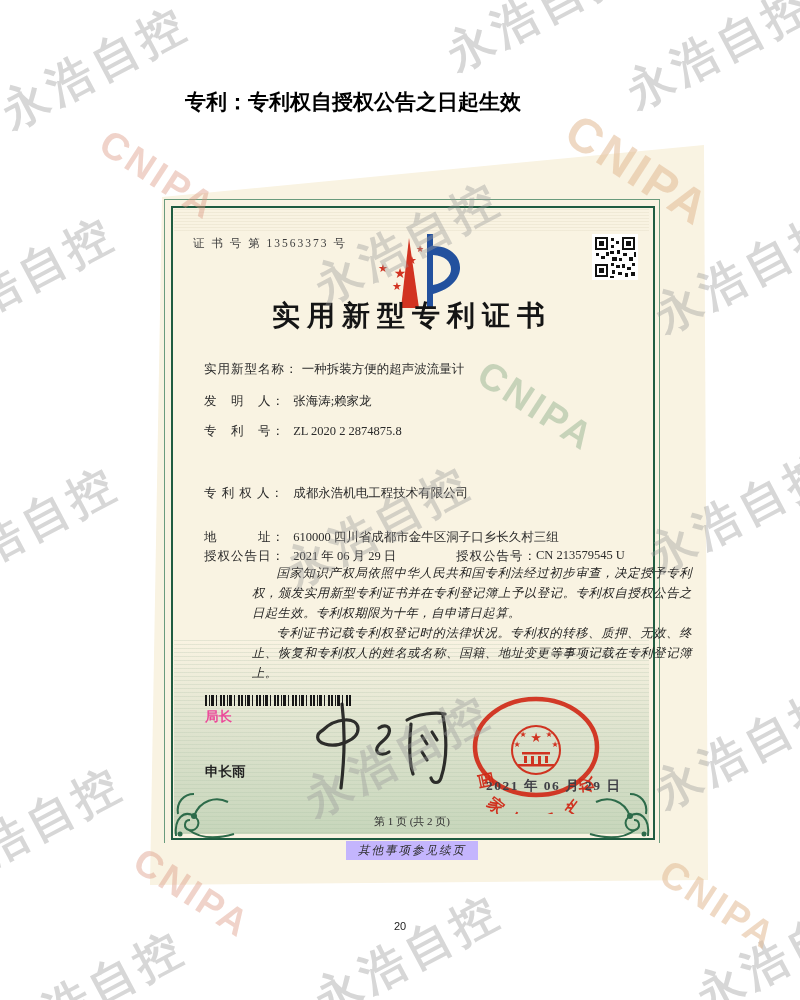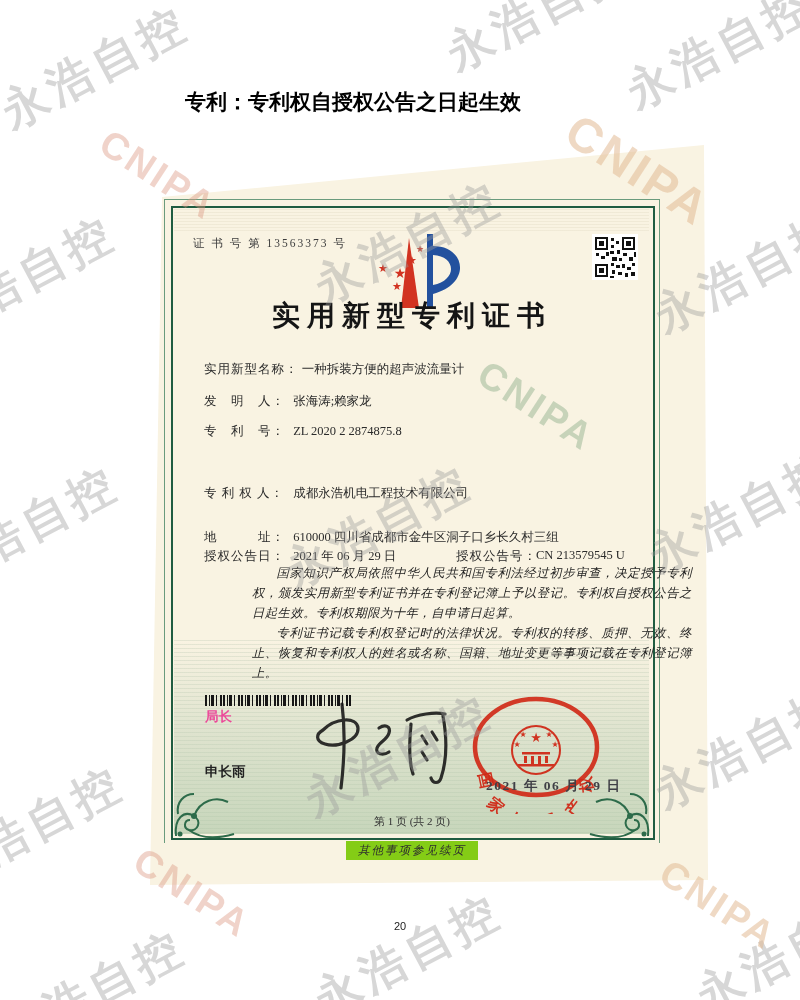--- a/index.html
+++ b/index.html
@@ -52,21 +52,21 @@
       rgba(0,0,0,0) 12px 15px,#161616 15px 17px,rgba(0,0,0,0) 17px 18px);}
   .director-title{position:absolute;left:205px;top:708px;font-size:13.5px;font-weight:bold;color:#ec4899;z-index:5;}
   .director-name{position:absolute;left:205px;top:763px;font-size:13.5px;font-weight:bold;color:#222;z-index:5;}
   .signature{position:absolute;left:295px;top:700px;z-index:5;}
   .seal{position:absolute;left:468px;top:684px;z-index:5;}
   .seal-date{position:absolute;left:486px;top:777px;font-size:13.5px;font-weight:bold;color:#3f3f46;
              letter-spacing:1.5px;z-index:6;}
   .page-info{position:absolute;left:165px;top:814px;width:494px;text-align:center;
              font-size:11px;color:#333;z-index:7;}
   .footer-note{position:absolute;left:165px;top:840px;width:494px;text-align:center;z-index:5;}
-  .footer-note span{display:inline-block;background:#84cc16;padding:2px 12px;font-size:11.5px;
+  .footer-note span{display:inline-block;background:#c4b5fd;padding:2px 12px;font-size:11.5px;
                     font-style:italic;letter-spacing:2px;color:#2e2e2e;}
 </style>
 </head>
 <body>
 
 <div id="page">
 
   <div class="doc-title">专利：专利权自授权公告之日起生效</div>
 
   <div class="paper"></div>

